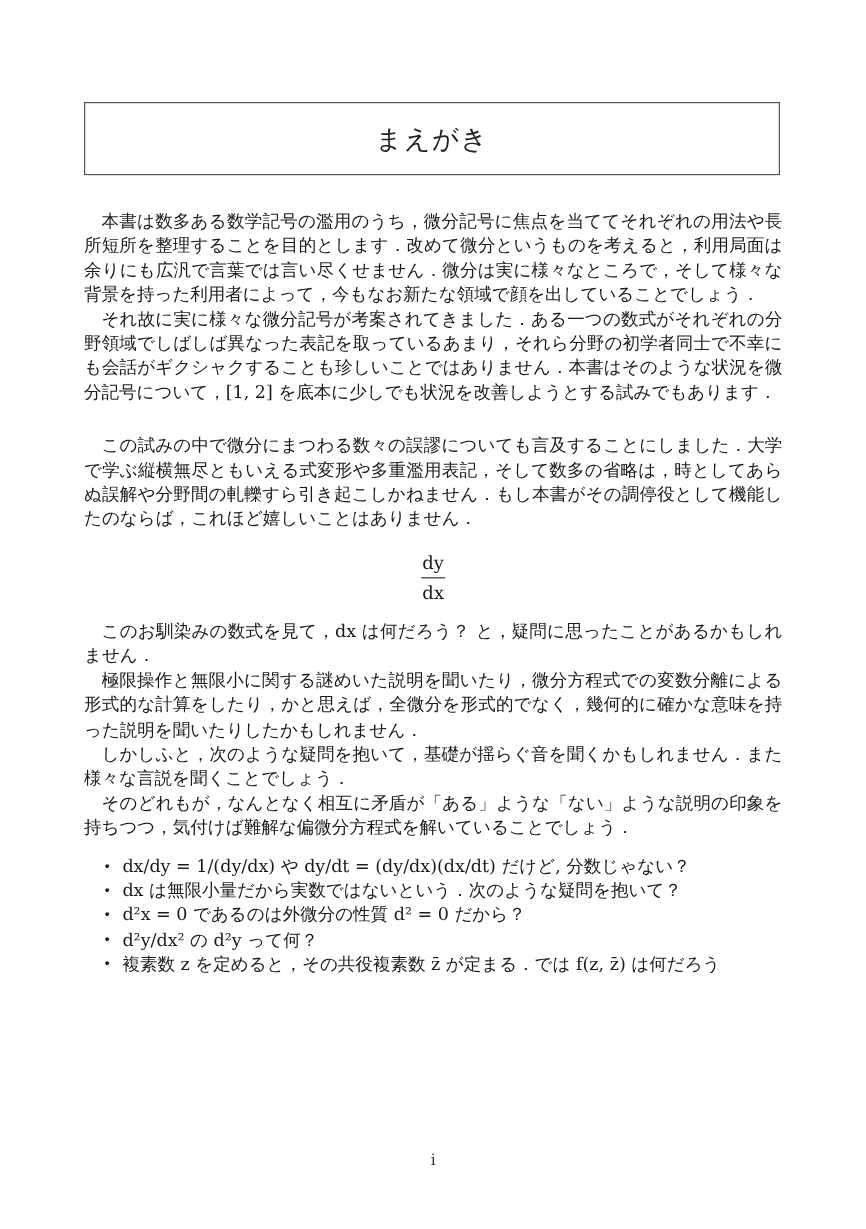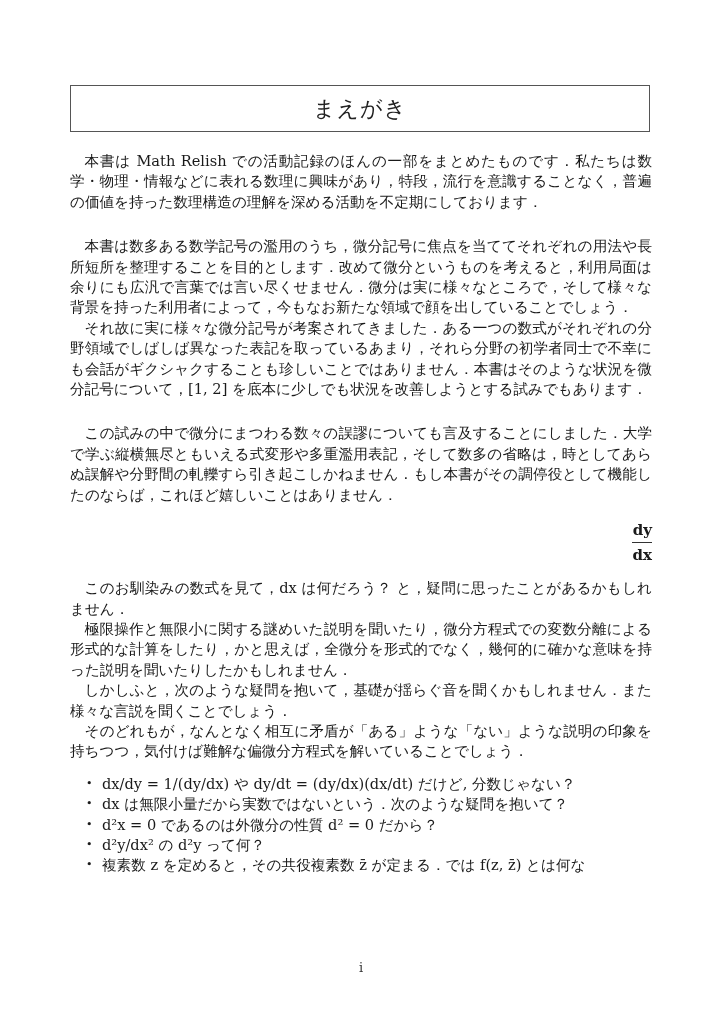--- a/index.html
+++ b/index.html
@@ -2,38 +2,37 @@
 <html><head>
 <meta charset="utf-8">
 <style>
   html, body { margin:0; padding:0; background:#ffffff; }
   body {
     width:722px; height:1024px; position:relative; overflow:hidden;
     font-family:"DejaVu Serif", "Liberation Serif", serif;
     color:#1a1a1a;
   }
   .title-box {
-    position:absolute; left:70px; top:85px; width:580px; height:47px;
+    position:absolute; left:70px; top:85px; width:580px; height:61px;
     border:1.5px solid #555; box-sizing:border-box;
     display:flex; align-items:center; justify-content:center;
   }
   .title-box span {
     font-family:"DejaVu Sans", "Liberation Sans", sans-serif;
     font-size:22px; letter-spacing:1px; color:#222;
   }
   .content {
     position:absolute; left:70px; top:151px; width:582px;
     font-size:14.6px; line-height:20.4px;
   }
   .para { margin:0; text-indent:1em; text-align:justify; }
   .para.gap { margin-top:24px; }
   .fraction {
-    display:flex; flex-direction:column; align-items:flex-end;
+    display:flex; flex-direction:column; align-items:center;
     margin:16px 0 14px 0;
-    font-weight:bold;
   }
   .fraction .num, .fraction .den { font-size:15px; line-height:18px; }
   .fraction .bar { width:20px; height:1px; background:#333; margin:3px 0; }
   .blist { list-style:none; margin:12px 0 0 0; padding:0 0 0 32px; }
   .blist li { position:relative; line-height:20.4px; }
   .blist li::before {
     content:"•"; position:absolute; left:-16px; top:0; font-size:11px;
   }
   .page-num {
     position:absolute; left:0; width:722px; top:960px; text-align:center;
@@ -41,38 +40,37 @@
   }
 </style>
 </head>
 <body>
 
 <div class="title-box">
   <span>まえがき</span>
 </div>
 
 <div class="content">
-  <p class="para">本書は Math Relish での活動記録のほんの一部をまとめたものです．私たちは数学・物理・情報などに表れる数理に興味があり，特段，流行を意識することなく，普遍の価値を持った数理構造の理解を深める活動を不定期にしております．</p>
   <p class="para gap">本書は数多ある数学記号の濫用のうち，微分記号に焦点を当ててそれぞれの用法や長所短所を整理することを目的とします．改めて微分というものを考えると，利用局面は余りにも広汎で言葉では言い尽くせません．微分は実に様々なところで，そして様々な背景を持った利用者によって，今もなお新たな領域で顔を出していることでしょう．</p>
   <p class="para">それ故に実に様々な微分記号が考案されてきました．ある一つの数式がそれぞれの分野領域でしばしば異なった表記を取っているあまり，それら分野の初学者同士で不幸にも会話がギクシャクすることも珍しいことではありません．本書はそのような状況を微分記号について，[1, 2] を底本に少しでも状況を改善しようとする試みでもあります．</p>
   <p class="para gap">この試みの中で微分にまつわる数々の誤謬についても言及することにしました．大学で学ぶ縦横無尽ともいえる式変形や多重濫用表記，そして数多の省略は，時としてあらぬ誤解や分野間の軋轢すら引き起こしかねません．もし本書がその調停役として機能したのならば，これほど嬉しいことはありません．</p>
 
   <div class="fraction">
     <span class="num">dy</span>
     <span class="bar"></span>
     <span class="den">dx</span>
   </div>
 
   <p class="para">このお馴染みの数式を見て，dx は何だろう？ と，疑問に思ったことがあるかもしれません．</p>
   <p class="para">極限操作と無限小に関する謎めいた説明を聞いたり，微分方程式での変数分離による形式的な計算をしたり，かと思えば，全微分を形式的でなく，幾何的に確かな意味を持った説明を聞いたりしたかもしれません．</p>
   <p class="para">しかしふと，次のような疑問を抱いて，基礎が揺らぐ音を聞くかもしれません．また様々な言説を聞くことでしょう．</p>
   <p class="para">そのどれもが，なんとなく相互に矛盾が「ある」ような「ない」ような説明の印象を持ちつつ，気付けば難解な偏微分方程式を解いていることでしょう．</p>
 
   <ul class="blist">
     <li>dx/dy = 1/(dy/dx) や dy/dt = (dy/dx)(dx/dt) だけど, 分数じゃない？</li>
     <li>dx は無限小量だから実数ではないという．次のような疑問を抱いて？</li>
     <li>d²x = 0 であるのは外微分の性質 d² = 0 だから？</li>
     <li>d²y/dx² の d²y って何？</li>
-    <li>複素数 z を定めると，その共役複素数 z̄ が定まる．では f(z, z̄) とは何な</li>
+    <li>複素数 z を定めると，その共役複素数 z̄ が定まる．では f(z, z̄) は何だろう</li>
   </ul>
 </div>
 
 <div class="page-num">i</div>
 
 </body></html>

